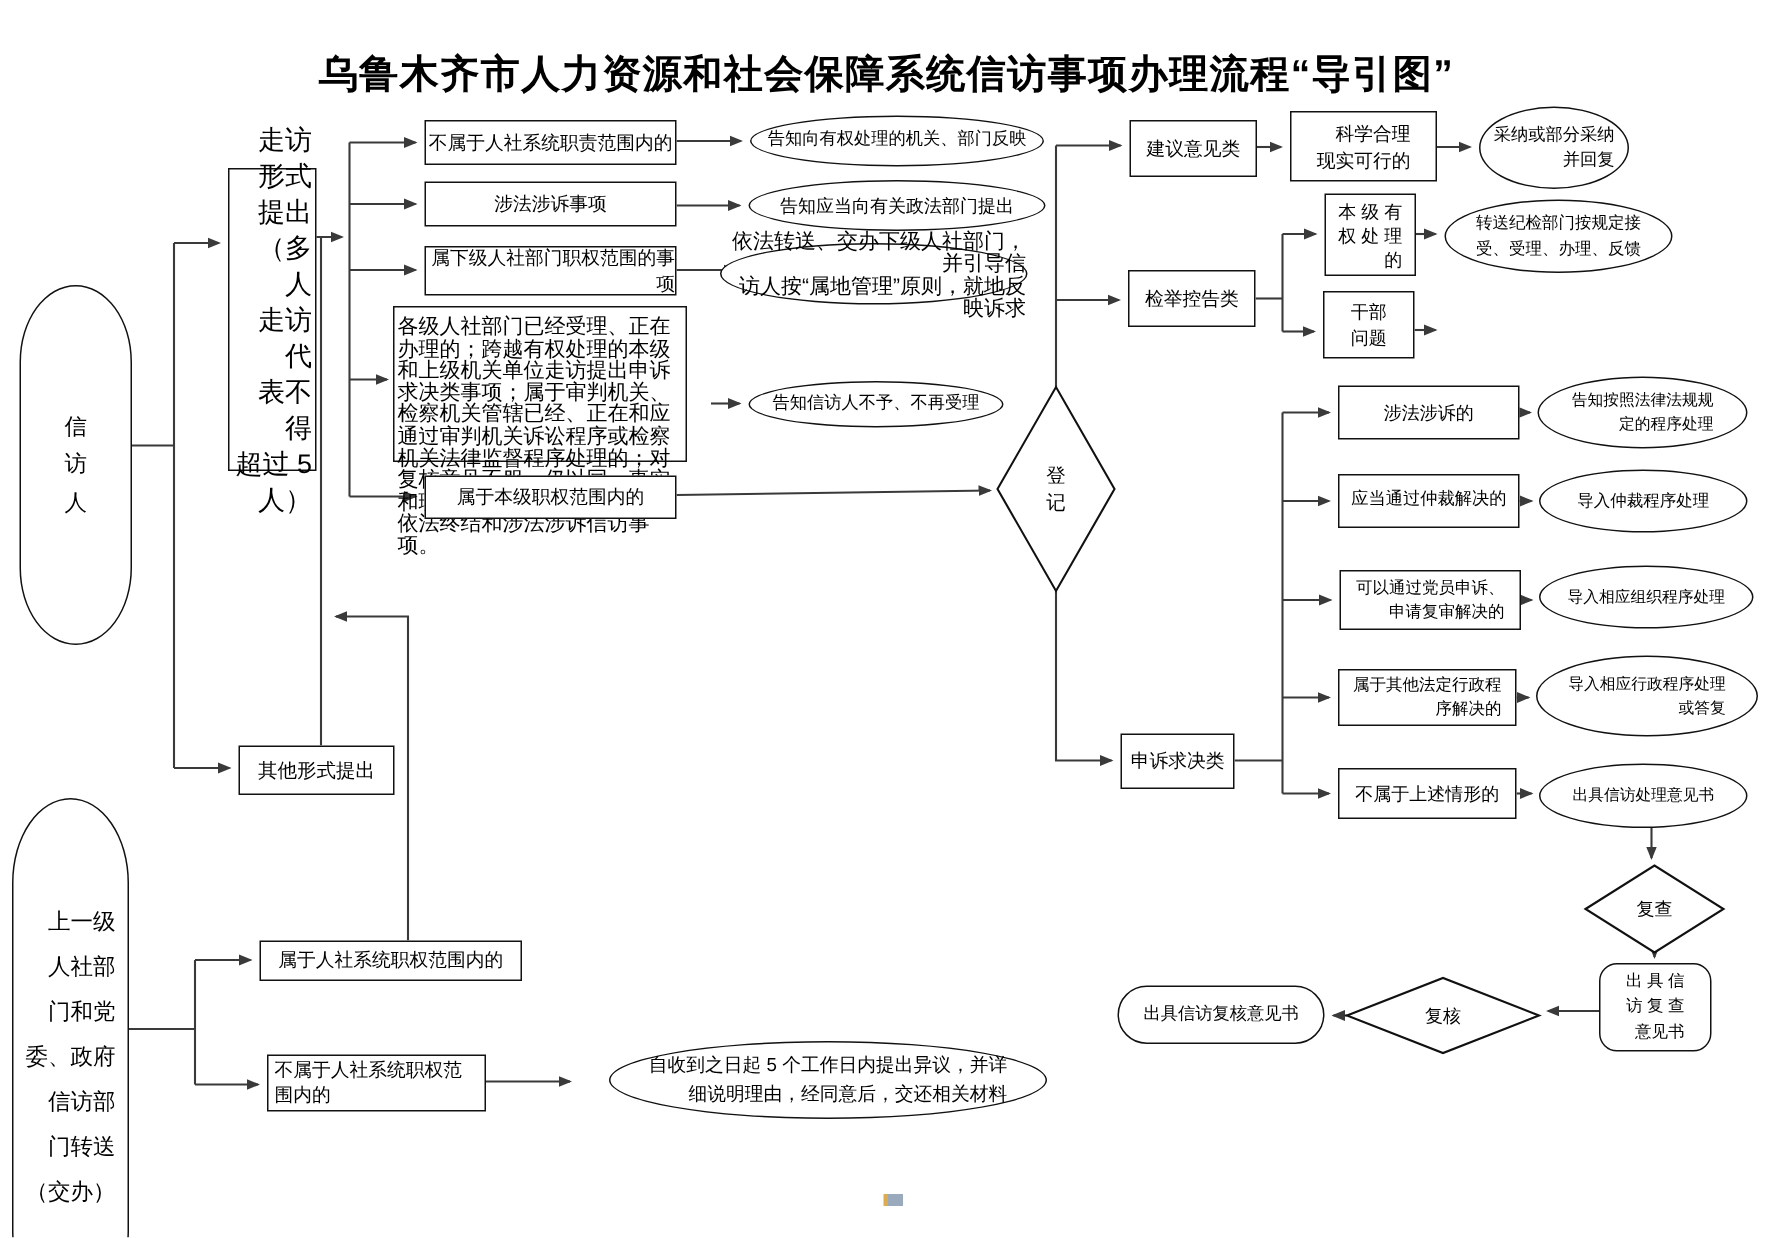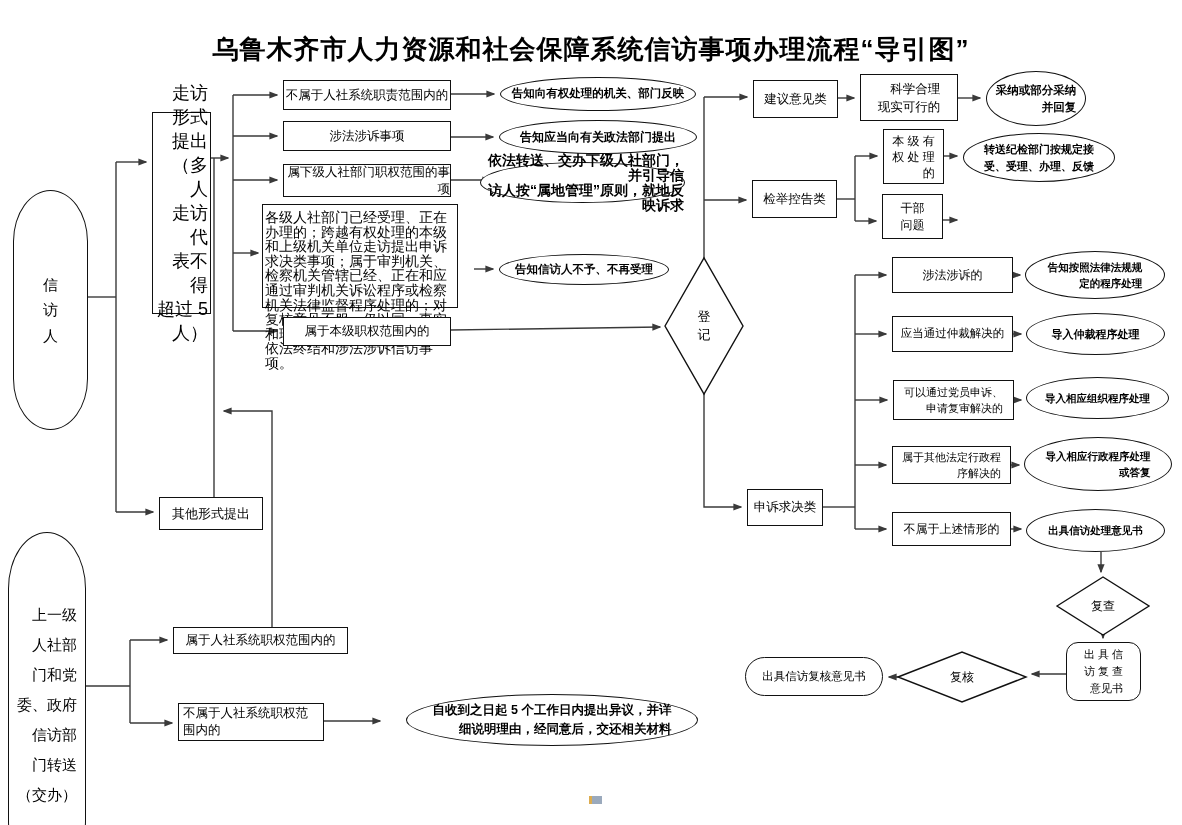--- a/index.html
+++ b/index.html
@@ -2,21 +2,21 @@
 <html><head>
 <meta charset="utf-8">
 <style>
   html,body{margin:0;padding:0;background:#fff;}
   #canvas{position:relative;width:1182px;height:825px;background:#fff;overflow:hidden;
           font-family:"Liberation Sans","DejaVu Sans",sans-serif;color:#000;}
   #wires{position:absolute;left:0;top:0;z-index:1;}
   .n{position:absolute;z-index:2;box-sizing:border-box;border:1.4px solid #111;background:#fff;
      display:flex;align-items:center;justify-content:center;text-align:right;
      font-size:12.5px;line-height:1.35;white-space:pre-line;}
-  .e{border-radius:50%;font-weight:bold;}
+  .e{border-radius:50%;}
   .dtext{position:absolute;z-index:3;display:flex;align-items:center;justify-content:center;
      text-align:center;white-space:pre-line;background:transparent;border:none;}
   #title{position:absolute;left:0;top:4px;width:100%;text-align:center;z-index:2;
      font-size:26px;font-weight:bold;letter-spacing:1px;margin-top:28px;}
   .para{display:block;text-align:left;}
   #mark{position:absolute;left:589px;top:796px;width:13px;height:8px;z-index:2;
      background:linear-gradient(90deg,#d8a33c 0 3px,#8fa0b5 3px 100%);opacity:.9;}
 </style>
 </head>
 <body>

